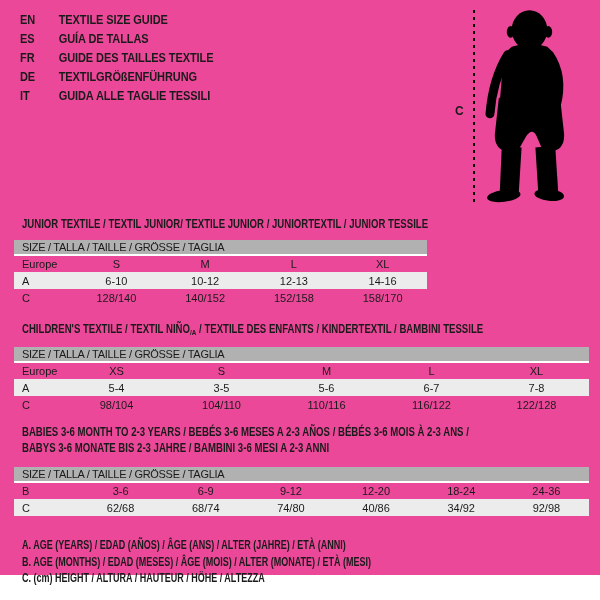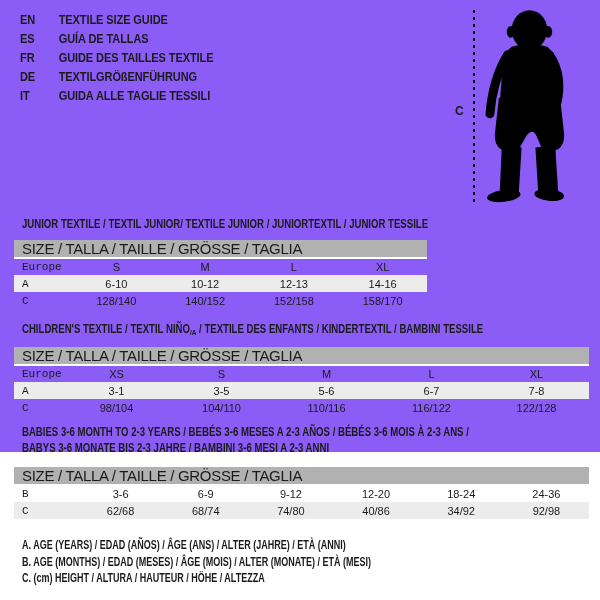--- a/index.html
+++ b/index.html
@@ -4,21 +4,21 @@
 <style>
   * { margin:0; padding:0; box-sizing:border-box; }
   html,body { background:#fff; }
   body {
     width:600px; height:600px;
     font-family:"Liberation Sans", sans-serif;
     color:#1a1a1a;
     position:relative;
     overflow:hidden;
   }
-  .page { position:relative; width:600px; height:452px; background:#8b5cf6; }
+  .page { position:relative; width:600px; height:575px; background:#ec4899; }
 
   
   .lang-list {
     position:absolute; left:20px; top:11px;
     transform:scaleX(0.88); transform-origin:0 0;
     font-weight:bold; font-size:12.5px; line-height:19px;
     white-space:nowrap; letter-spacing:-0.1px;
   }
   .lang-row { display:flex; }
   .lang-code { width:44px; flex:0 0 44px; }
@@ -51,24 +51,24 @@
   .size-table {
     position:absolute; left:14px;
     border-collapse:collapse; table-layout:fixed;
     font-size:11px; color:#1a1a1a;
   }
   .size-table th {
     background:#b1b1b1;
     font-weight:normal; text-align:left;
     height:15px; padding:0 0 0 8px;
     border-bottom:2px solid #ffffff;
-    font-size:15px; letter-spacing:-0.3px; white-space:nowrap;
+    font-size:11px; letter-spacing:-0.3px; white-space:nowrap;
   }
   .size-table td { height:17px; text-align:center; padding:0; }
-  .size-table td:first-child { text-align:left; padding-left:8px;font-family:Liberation Mono, monospace; }
+  .size-table td:first-child { text-align:left; padding-left:8px; }
   .size-table tbody tr:nth-child(even) td { background:#ececec; }
   .tbl-junior   { top:240px; width:413px; }
   .tbl-children { top:347px; width:575px; }
   .tbl-babies   { top:467px; width:575px; }
   .tbl-junior   col.label-col { width:58px; }
   .tbl-children col.label-col { width:50px; }
   .tbl-babies   col.label-col { width:64px; }
 
   
   .footnotes {
@@ -184,21 +184,21 @@
       <tr>
         <td>Europe</td>
         <td>XS</td>
         <td>S</td>
         <td>M</td>
         <td>L</td>
         <td>XL</td>
       </tr>
       <tr>
         <td>A</td>
-        <td>3-1</td>
+        <td>5-4</td>
         <td>3-5</td>
         <td>5-6</td>
         <td>6-7</td>
         <td>7-8</td>
       </tr>
       <tr>
         <td>C</td>
         <td>98/104</td>
         <td>104/110</td>
         <td>110/116</td>

